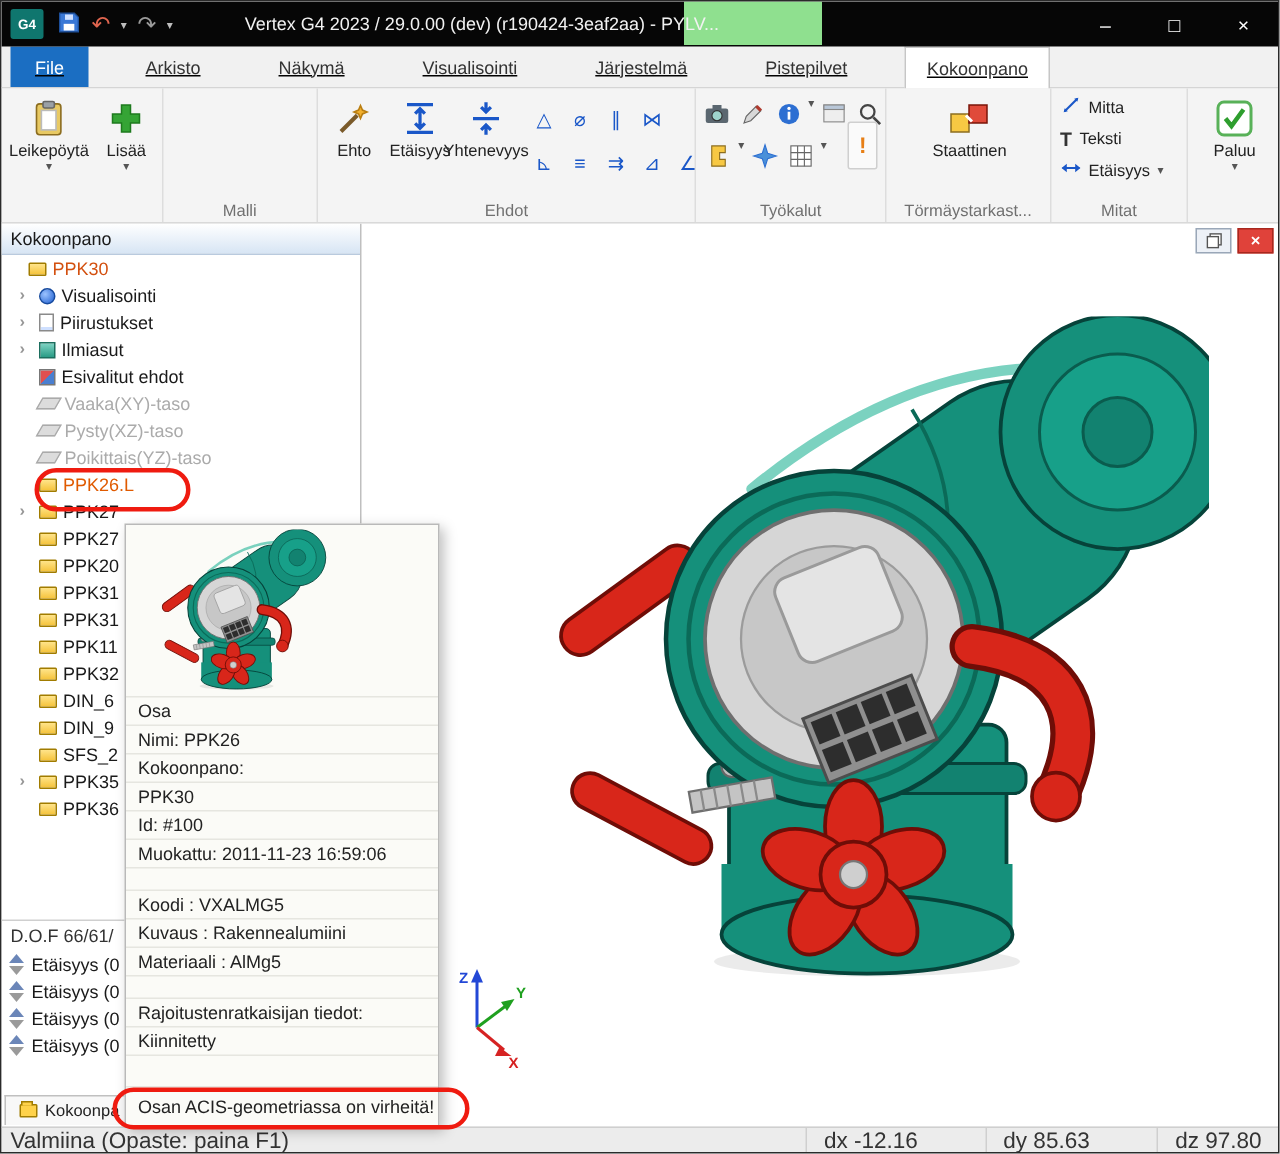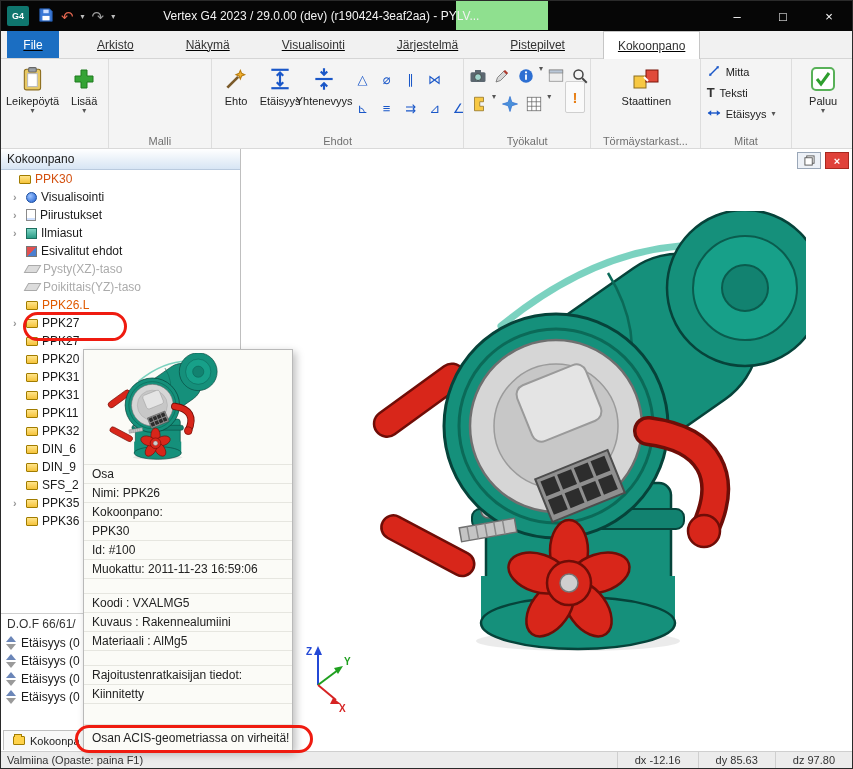--- a/index.html
+++ b/index.html
@@ -90,23 +90,23 @@
   .pspace15{height:15px;border-top:1px solid #e6e6e0;}
   .pspace21{height:21px;border-top:1px solid #e6e6e0;}
   .plast{height:26px;line-height:26px;}
 
   
   .oval{position:absolute;border:3px solid #ef1b10;border-radius:16px;z-index:10;pointer-events:none;}
   #oval1{left:22px;top:311px;width:104px;height:29px;}
   #oval2{left:74px;top:724px;width:238px;height:28px;}
 
   
-  .statusbar{position:absolute;left:0;right:0;bottom:0;height:17px;background:#ececec;border-top:1px solid #cfcfcf;display:flex;align-items:center;font-size:11px;color:#333;z-index:2;}
+  .statusbar{position:absolute;left:0;right:0;bottom:0;height:17px;background:#ececec;border-top:1px solid #cfcfcf;display:flex;align-items:center;font-size:15px;color:#333;z-index:2;}
   .smsg{padding-left:6px;}
-  .scoord{border-left:1px solid #cfcfcf;height:100%;display:flex;align-items:center;padding:0 17px;min-width:66px;}
+  .scoord{border-left:1px solid #cfcfcf;height:100%;display:flex;align-items:center;padding:0 11px;min-width:66px;margin-left:34px;}
   .scoords{margin-left:auto;display:flex;height:100%;}
 </style>
 </head>
 <body>
 
 <div class="window">
 
   <div class="titlebar">
     <div class="app-logo">G4</div>
     <div class="qat">
@@ -366,20 +366,25 @@
         </div>
       <div class="trow lvl1">
           <span class="chev on"></span>
           <span class="ic ic-ilm"></span>
           <span class="tlabel">Ilmiasut</span>
         </div>
       <div class="trow lvl1">
           <span class="chev"></span>
           <span class="ic ic-cond"></span>
           <span class="tlabel">Esivalitut ehdot</span>
+        </div>
+      <div class="trow lvl1 gray">
+          <span class="chev"></span>
+          <span class="ic ic-plane"></span>
+          <span class="tlabel">Vaaka(XY)-taso</span>
         </div>
       <div class="trow lvl1 gray">
           <span class="chev"></span>
           <span class="ic ic-plane"></span>
           <span class="tlabel">Pysty(XZ)-taso</span>
         </div>
       <div class="trow lvl1 gray">
           <span class="chev"></span>
           <span class="ic ic-plane"></span>
           <span class="tlabel">Poikittais(YZ)-taso</span>

